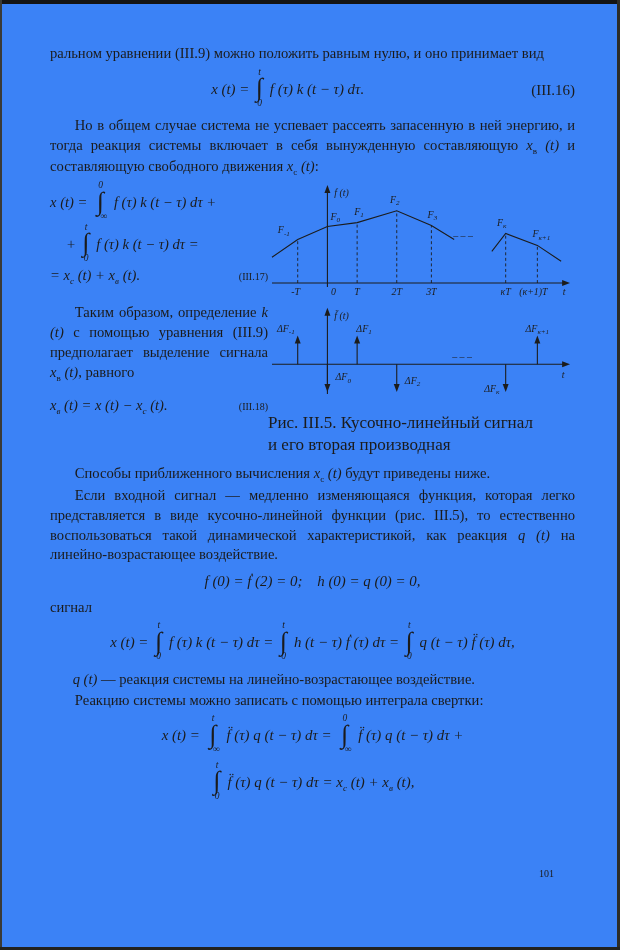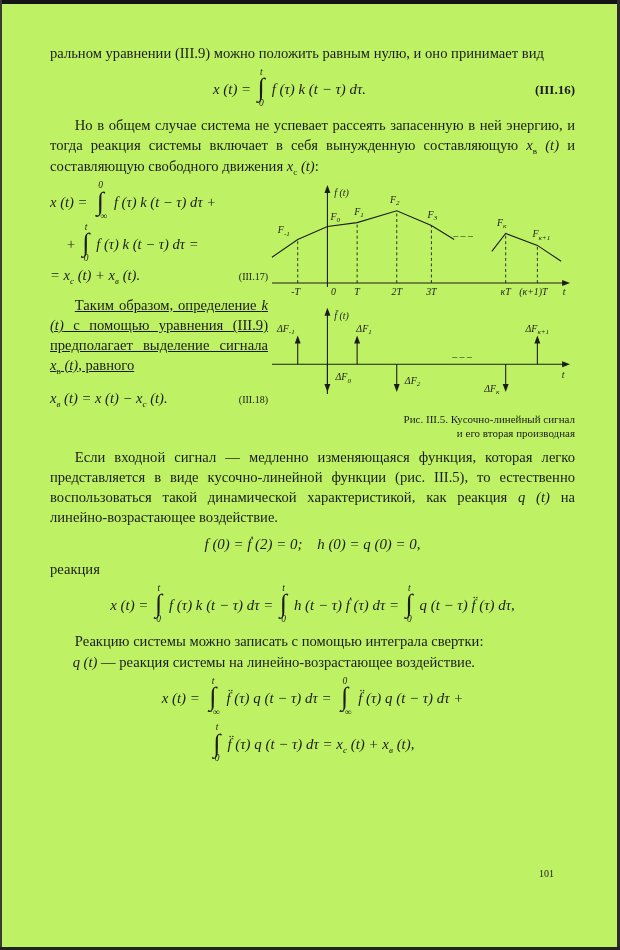--- a/index.html
+++ b/index.html
@@ -1,63 +1,63 @@
 <!DOCTYPE html>
 <html><head>
 <meta charset="utf-8">
 <style>
   * { margin:0; padding:0; box-sizing:border-box; }
   html,body { width:620px; height:950px; }
   body { background:#b9b6ae; font-family:"Liberation Serif","DejaVu Serif",serif; }
-  .page { position:relative; width:620px; height:950px; background:#bef264; overflow:hidden; color:#1b1b1b; }
+  .page { position:relative; width:620px; height:950px; background:#3b82f6; overflow:hidden; color:#1b1b1b; }
   .edge { position:absolute; background:#141414; }
   .edge.top { left:0; top:0; width:100%; height:4px; }
   .edge.left { left:0; top:0; width:2px; height:100%; background:#3a3a36; }
   .edge.right { right:0; top:0; width:3px; height:100%; background:#2c2c28; }
   .edge.bottom { left:0; bottom:0; width:100%; height:3px; background:#22221f; }
 
   .content { position:absolute; left:50px; top:44px; width:525px;
              font-size:14.6px; line-height:1.36; text-align:justify; }
 
   .para { margin-bottom:1px; }
   .indent { text-indent:1.7em; }
   .it { font-style:italic; }
   sub { font-size:0.62em; }
 
   
   .eq { display:flex; align-items:center; margin:6px 0; }
   .eq .body { flex:1; text-align:center; font-style:italic; font-size:14.9px; white-space:nowrap; }
-  .eq .num { font-style:normal; font-size:13px; margin-left:6px;font-weight:bold; }
+  .eq .num { font-style:normal; font-size:15px; margin-left:6px; }
 
   
   .iw { display:inline-flex; flex-direction:column; align-items:center;
         vertical-align:middle; line-height:1; margin:0 3px; position:relative; top:-2px; }
   .iw .l { font-size:9.5px; font-style:italic; }
   .iw .g { font-size:26px; line-height:0.82; font-style:normal; }
 
   
   .cols { display:flex; margin:4px 0 8px 0; }
   .col-l { width:218px; }
   .col-r { width:307px; }
   .f17l { font-style:italic; font-size:14.6px; margin:1px 0; white-space:nowrap; }
   .f17l.shift { margin-left:16px; }
   .frow { display:flex; align-items:center; font-style:italic; font-size:14.6px;justify-content:space-between; }
   .frow .num { font-style:normal; margin-left:auto; font-size:10px; }
-  .col-l .para { margin-top:9px;text-decoration:underline; }
+  .col-l .para { margin-top:16px; }
   .frow.f18 { margin-top:12px;gap:11px; }
 
   
   .fsvg { display:block; }
   .fsvg text { font-family:"Liberation Serif","DejaVu Serif",serif; font-size:10px;
                font-style:italic; fill:#1c1c1c; stroke:none; }
   .fsvg .ss { font-size:7.2px; }
   .fsvg line, .fsvg polyline { stroke:#1c1c1c; stroke-width:1.1; fill:none; }
   .fsvg .dash { stroke-dasharray:3 2.6; stroke-width:0.9; }
   .fsvg .arr { fill:#1c1c1c; stroke:none; }
-  .figcap { font-size:11px; line-height:1.28; text-align:right; margin-top:8px; }
+  .figcap { font-size:17px; line-height:1.28; text-align:left; margin-top:8px; }
 
   .mline { margin-left:1.55em; }
   .pagenum { position:absolute; top:868px; right:66px; font-size:10px; }
 </style>
 </head>
 <body>
 
 <div class="page">
   <div class="edge top"></div>
   <div class="edge left"></div>
@@ -174,46 +174,47 @@
             <text x="226" y="212" text-anchor="middle"><tspan>ΔF</tspan><tspan class="ss" dy="2.5">κ</tspan></text>
           </g>
         </svg>
         <figcaption class="figcap">
           <div>Рис. III.5. Кусочно-линейный сигнал</div>
           <div>и его вторая производная</div>
         </figcaption>
       </figure>
     </div>
 
+    <p class="para indent">Способы приближенного вычисления <span class="it">x</span><sub>c</sub><span class="it"> (t)</span> будут приведены ниже.</p>
     <p class="para indent">Если входной сигнал — медленно изменяющаяся функция, которая легко представляется в виде кусочно-линейной функции (рис. III.5), то естественно воспользоваться такой динамической характеристикой, как реакция <span class="it">q (t)</span> на линейно-возрастающее воздействие.</p>
 
     <div class="eq">
       <span class="body">f (0) = ḟ (2) = 0; h (0) = q (0) = 0,</span>
     </div>
 
-    <p class="para">реакция</p>
+    <p class="para">сигнал</p>
 
     <div class="eq">
       <span class="body">x (t) = <span class="iw">
             <span class="l">t</span>
             <span class="g">∫</span>
             <span class="l">0</span>
           </span> f (τ) k (t − τ) dτ = <span class="iw">
             <span class="l">t</span>
             <span class="g">∫</span>
             <span class="l">0</span>
           </span> h (t − τ) ḟ (τ) dτ = <span class="iw">
             <span class="l">t</span>
             <span class="g">∫</span>
             <span class="l">0</span>
           </span> q (t − τ) f̈ (τ) dτ,</span>
     </div>
 
+    <p class="para mline"><span class="it">q (t)</span> — реакция системы на линейно-возрастающее воздействие.</p>
     <p class="para indent">Реакцию системы можно записать с помощью интеграла свертки:</p>
-    <p class="para mline"><span class="it">q (t)</span> — реакция системы на линейно-возрастающее воздействие.</p>
 
     <div class="eq">
       <span class="body">x (t) = <span class="iw">
             <span class="l">t</span>
             <span class="g">∫</span>
             <span class="l">−∞</span>
           </span> f̈ (τ) q (t − τ) dτ = <span class="iw">
             <span class="l">0</span>
             <span class="g">∫</span>
             <span class="l">−∞</span>

